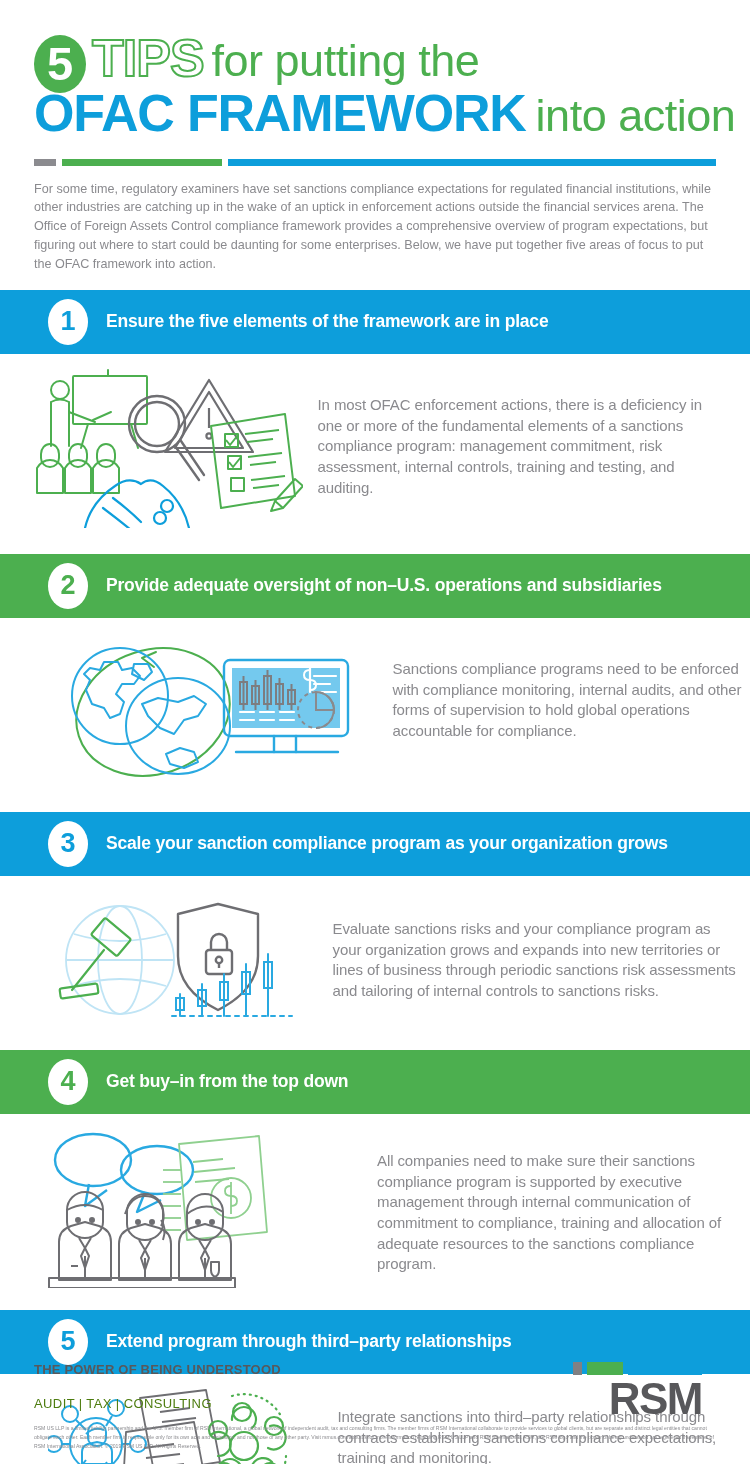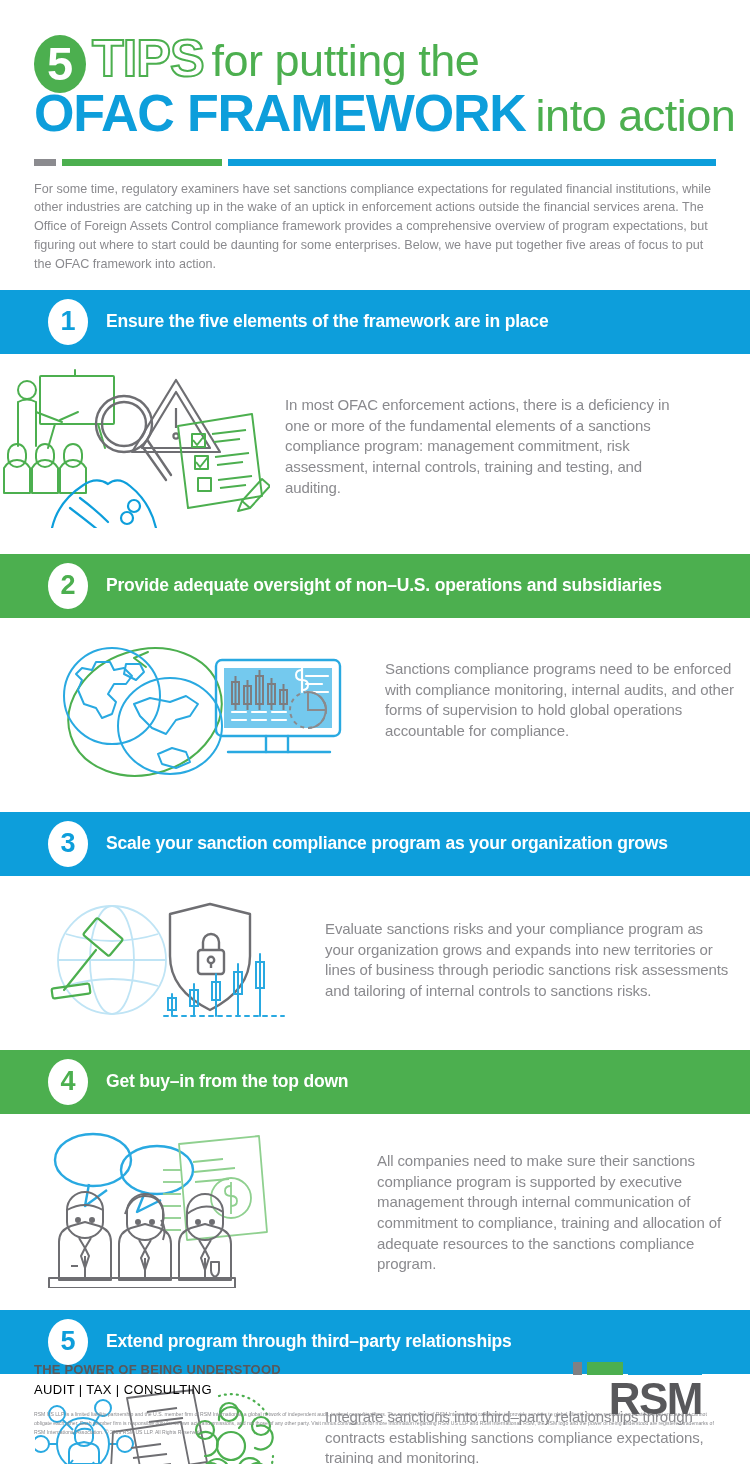--- a/index.html
+++ b/index.html
@@ -63,36 +63,36 @@
   }
   .badge.blue{color:#0d9edb;}
   .badge.green{color:#4caf4f;}
   .banner-text{
     color:#ffffff;font-size:17.5px;font-weight:bold;
     line-height:1.25;letter-spacing:-0.2px;
     padding-right:30px;
   }
 
   
-  .section-body{display:flex;align-items:flex-start;}
+  .section-body{display:flex;align-items:flex-start;justify-content:center;}
   .art{flex:0 0 auto;}
   .copy{
     font-size:15px;line-height:1.38;color:#8a8a8e;
     letter-spacing:-0.1px;
   }
 
   
   .footer{position:absolute;left:0;right:0;bottom:0;height:124px;}
   .footer-inner{position:relative;padding:0 34px;}
   .tagline{
     font-size:13px;font-weight:bold;color:#58585b;
     letter-spacing:0.2px;margin-top:22px;
   }
   .services{
-    font-size:13px;color:#000000;letter-spacing:0.4px;margin-top:5px;
+    font-size:13px;color:#4d7c0f;letter-spacing:0.4px;margin-top:19px;
   }
   .finelegal{
     font-size:5.1px;line-height:1.75;color:#8a8a8e;
     margin-top:13px;max-width:690px;
   }
   .rsm-logo{position:absolute;right:48px;top:0;text-align:right;}
   .rsm-bars{display:flex;justify-content:flex-end;gap:5px;margin-bottom:3px;}
   .rsm-bars i{display:block;height:13px;}
   .rsm-bars .b1{width:9px;background:#808083;}
   .rsm-bars .b2{width:36px;background:#4caf4f;}

